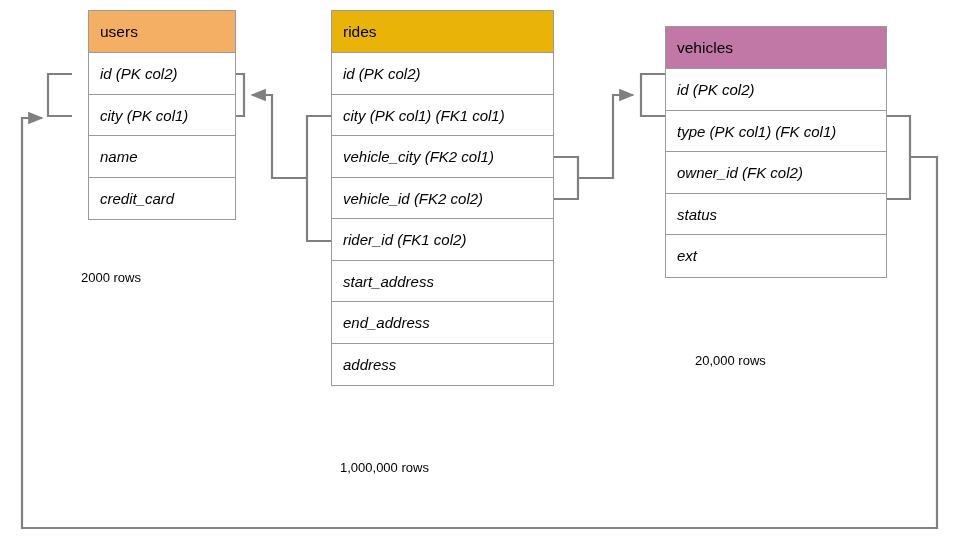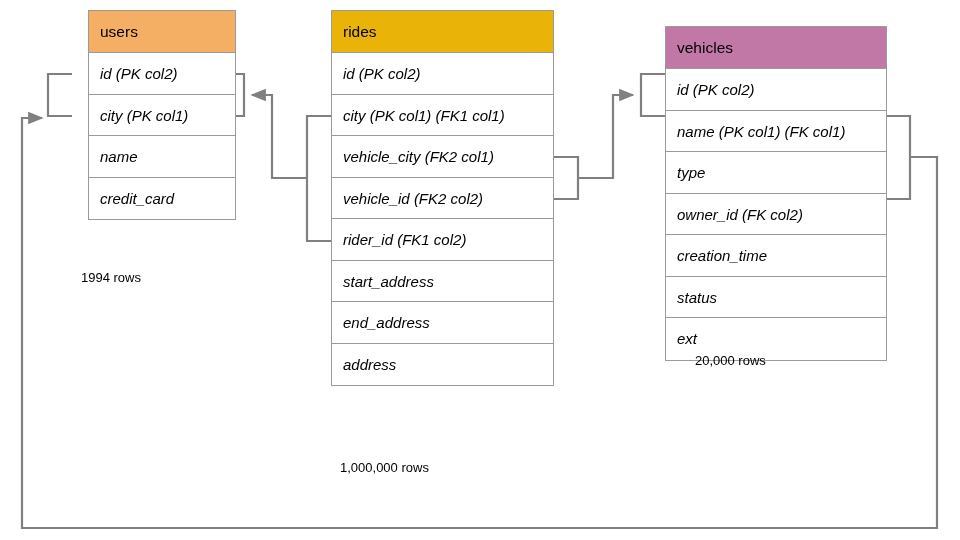--- a/index.html
+++ b/index.html
@@ -104,40 +104,38 @@
     </g>
   </svg>
 
   <div class="entity" style="left:88px; top:10px; width:148px;">
     <div class="entity-header" style="background:#f5af65;">users</div>
     <div class="field">id (PK col2)</div>
     <div class="field">city (PK col1)</div>
     <div class="field">name</div>
     <div class="field last">credit_card</div>
   </div>
-  <div class="rowcount" style="left:81px; top:270px;">1994 rows</div>
+  <div class="rowcount" style="left:81px; top:270px;">2000 rows</div>
 
   <div class="entity" style="left:331px; top:10px; width:223px;">
     <div class="entity-header" style="background:#eab308;">rides</div>
     <div class="field">id (PK col2)</div>
     <div class="field">city (PK col1) (FK1 col1)</div>
     <div class="field">vehicle_city (FK2 col1)</div>
     <div class="field">vehicle_id (FK2 col2)</div>
     <div class="field">rider_id (FK1 col2)</div>
     <div class="field">start_address</div>
     <div class="field">end_address</div>
     <div class="field last">address</div>
   </div>
   <div class="rowcount" style="left:340px; top:460px;">1,000,000 rows</div>
 
   <div class="entity" style="left:665px; top:26px; width:222px;">
     <div class="entity-header" style="background:#c278a6;">vehicles</div>
     <div class="field">id (PK col2)</div>
-    <div class="field">name (PK col1) (FK col1)</div>
-    <div class="field">type</div>
+    <div class="field">type (PK col1) (FK col1)</div>
     <div class="field">owner_id (FK col2)</div>
-    <div class="field">creation_time</div>
     <div class="field">status</div>
     <div class="field last">ext</div>
   </div>
   <div class="rowcount" style="left:695px; top:353px;">20,000 rows</div>
 
 </div>
 
 </body></html>

